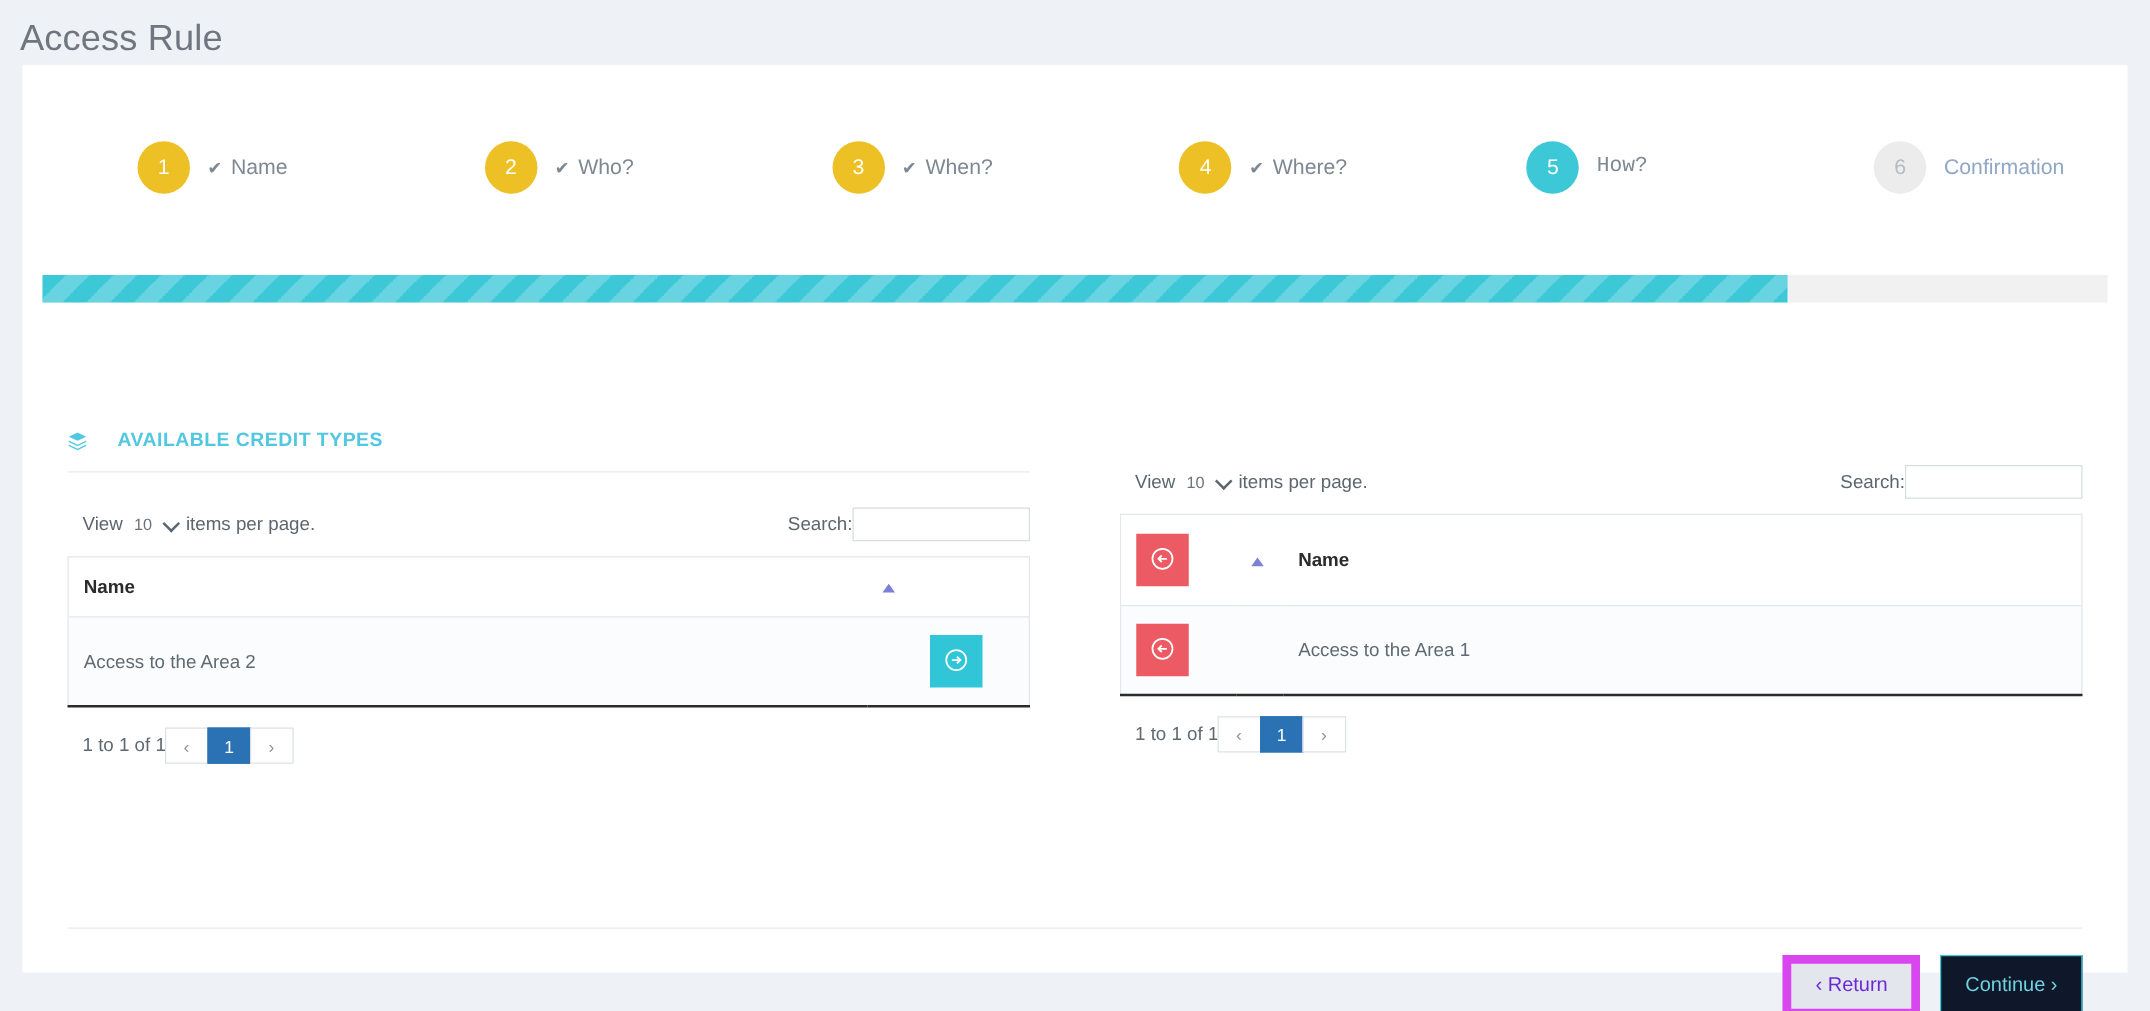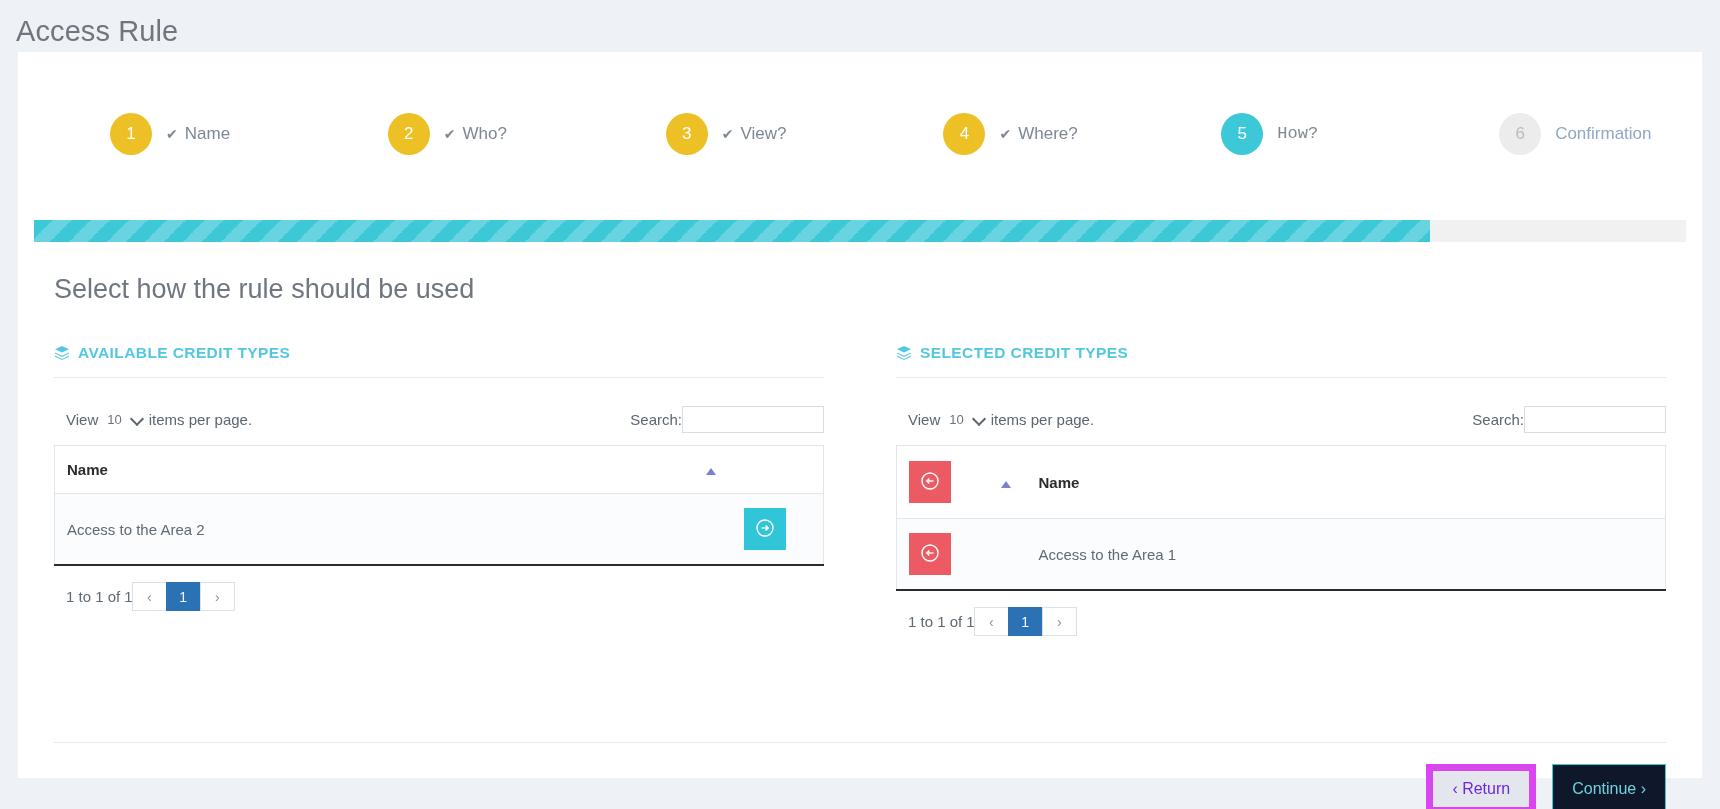--- a/index.html
+++ b/index.html
@@ -115,21 +115,21 @@
   .panel.left  { max-width: 842px; }
   .panel.right { max-width: 842px; }
 
   .panel-title {
     color: #52c7e0;
     font-size: 15.5px;
     font-weight: bold;
     letter-spacing: .4px;
     display: flex;
     align-items: center;
-    gap: 8px;
+    gap: 24px;
     padding-bottom: 15px;
     border-bottom: 1px solid #e7eaee;
   }
   .layers-icon { display: block; }
 
   
   .table-controls {
     display: flex;
     align-items: center;
     justify-content: space-between;
@@ -314,21 +314,21 @@
       <div class="step-label">
         <span class="check">✔</span>
         <span>Who?</span>
       </div>
     </div>
 
     <div class="step">
       <div class="step-circle done">3</div>
       <div class="step-label">
         <span class="check">✔</span>
-        <span>View?</span>
+        <span>When?</span>
       </div>
     </div>
 
     <div class="step">
       <div class="step-circle done">4</div>
       <div class="step-label">
         <span class="check">✔</span>
         <span>Where?</span>
       </div>
     </div>
@@ -346,21 +346,20 @@
         <span>Confirmation</span>
       </div>
     </div>
 
   </div>
 
   <div class="progress-track">
     <div class="progress-fill" id="progress-fill" style="width: 84.5%;"></div>
   </div>
 
-  <div class="section-heading">Select how the rule should be used</div>
 
   <div class="panels">
 
     <div class="panel left">
 
       <div class="panel-title">
         <span>
           <svg class="layers-icon" width="16" height="16" viewBox="0 0 16 16">
             <path d="M8 1 L15 4.3 L8 7.6 L1 4.3 Z" fill="#52c7e0"></path>
             <path d="M1 7.4 L8 10.7 L15 7.4 L15 8.6 L8 11.9 L1 8.6 Z" fill="#52c7e0"></path>
@@ -418,30 +417,20 @@
         <div class="pagination">
           <div class="pg">‹</div>
           <div class="pg active">1</div>
           <div class="pg">›</div>
         </div>
       </div>
     </div>
 
     <div class="panel right">
 
-      <div class="panel-title">
-        <span>
-          <svg class="layers-icon" width="16" height="16" viewBox="0 0 16 16">
-            <path d="M8 1 L15 4.3 L8 7.6 L1 4.3 Z" fill="#52c7e0"></path>
-            <path d="M1 7.4 L8 10.7 L15 7.4 L15 8.6 L8 11.9 L1 8.6 Z" fill="#52c7e0"></path>
-            <path d="M1 10.6 L8 13.9 L15 10.6 L15 11.8 L8 15.1 L1 11.8 Z" fill="#52c7e0"></path>
-          </svg>
-        </span>
-        <span>SELECTED CREDIT TYPES</span>
-      </div>
 
       <div class="table-controls">
         <div class="view-group">
           <span>View</span>
           <span class="select-wrap">
             <span class="select-value">10</span>
             <span class="caret"></span>
           </span>
           <span>items per page.</span>
         </div>

